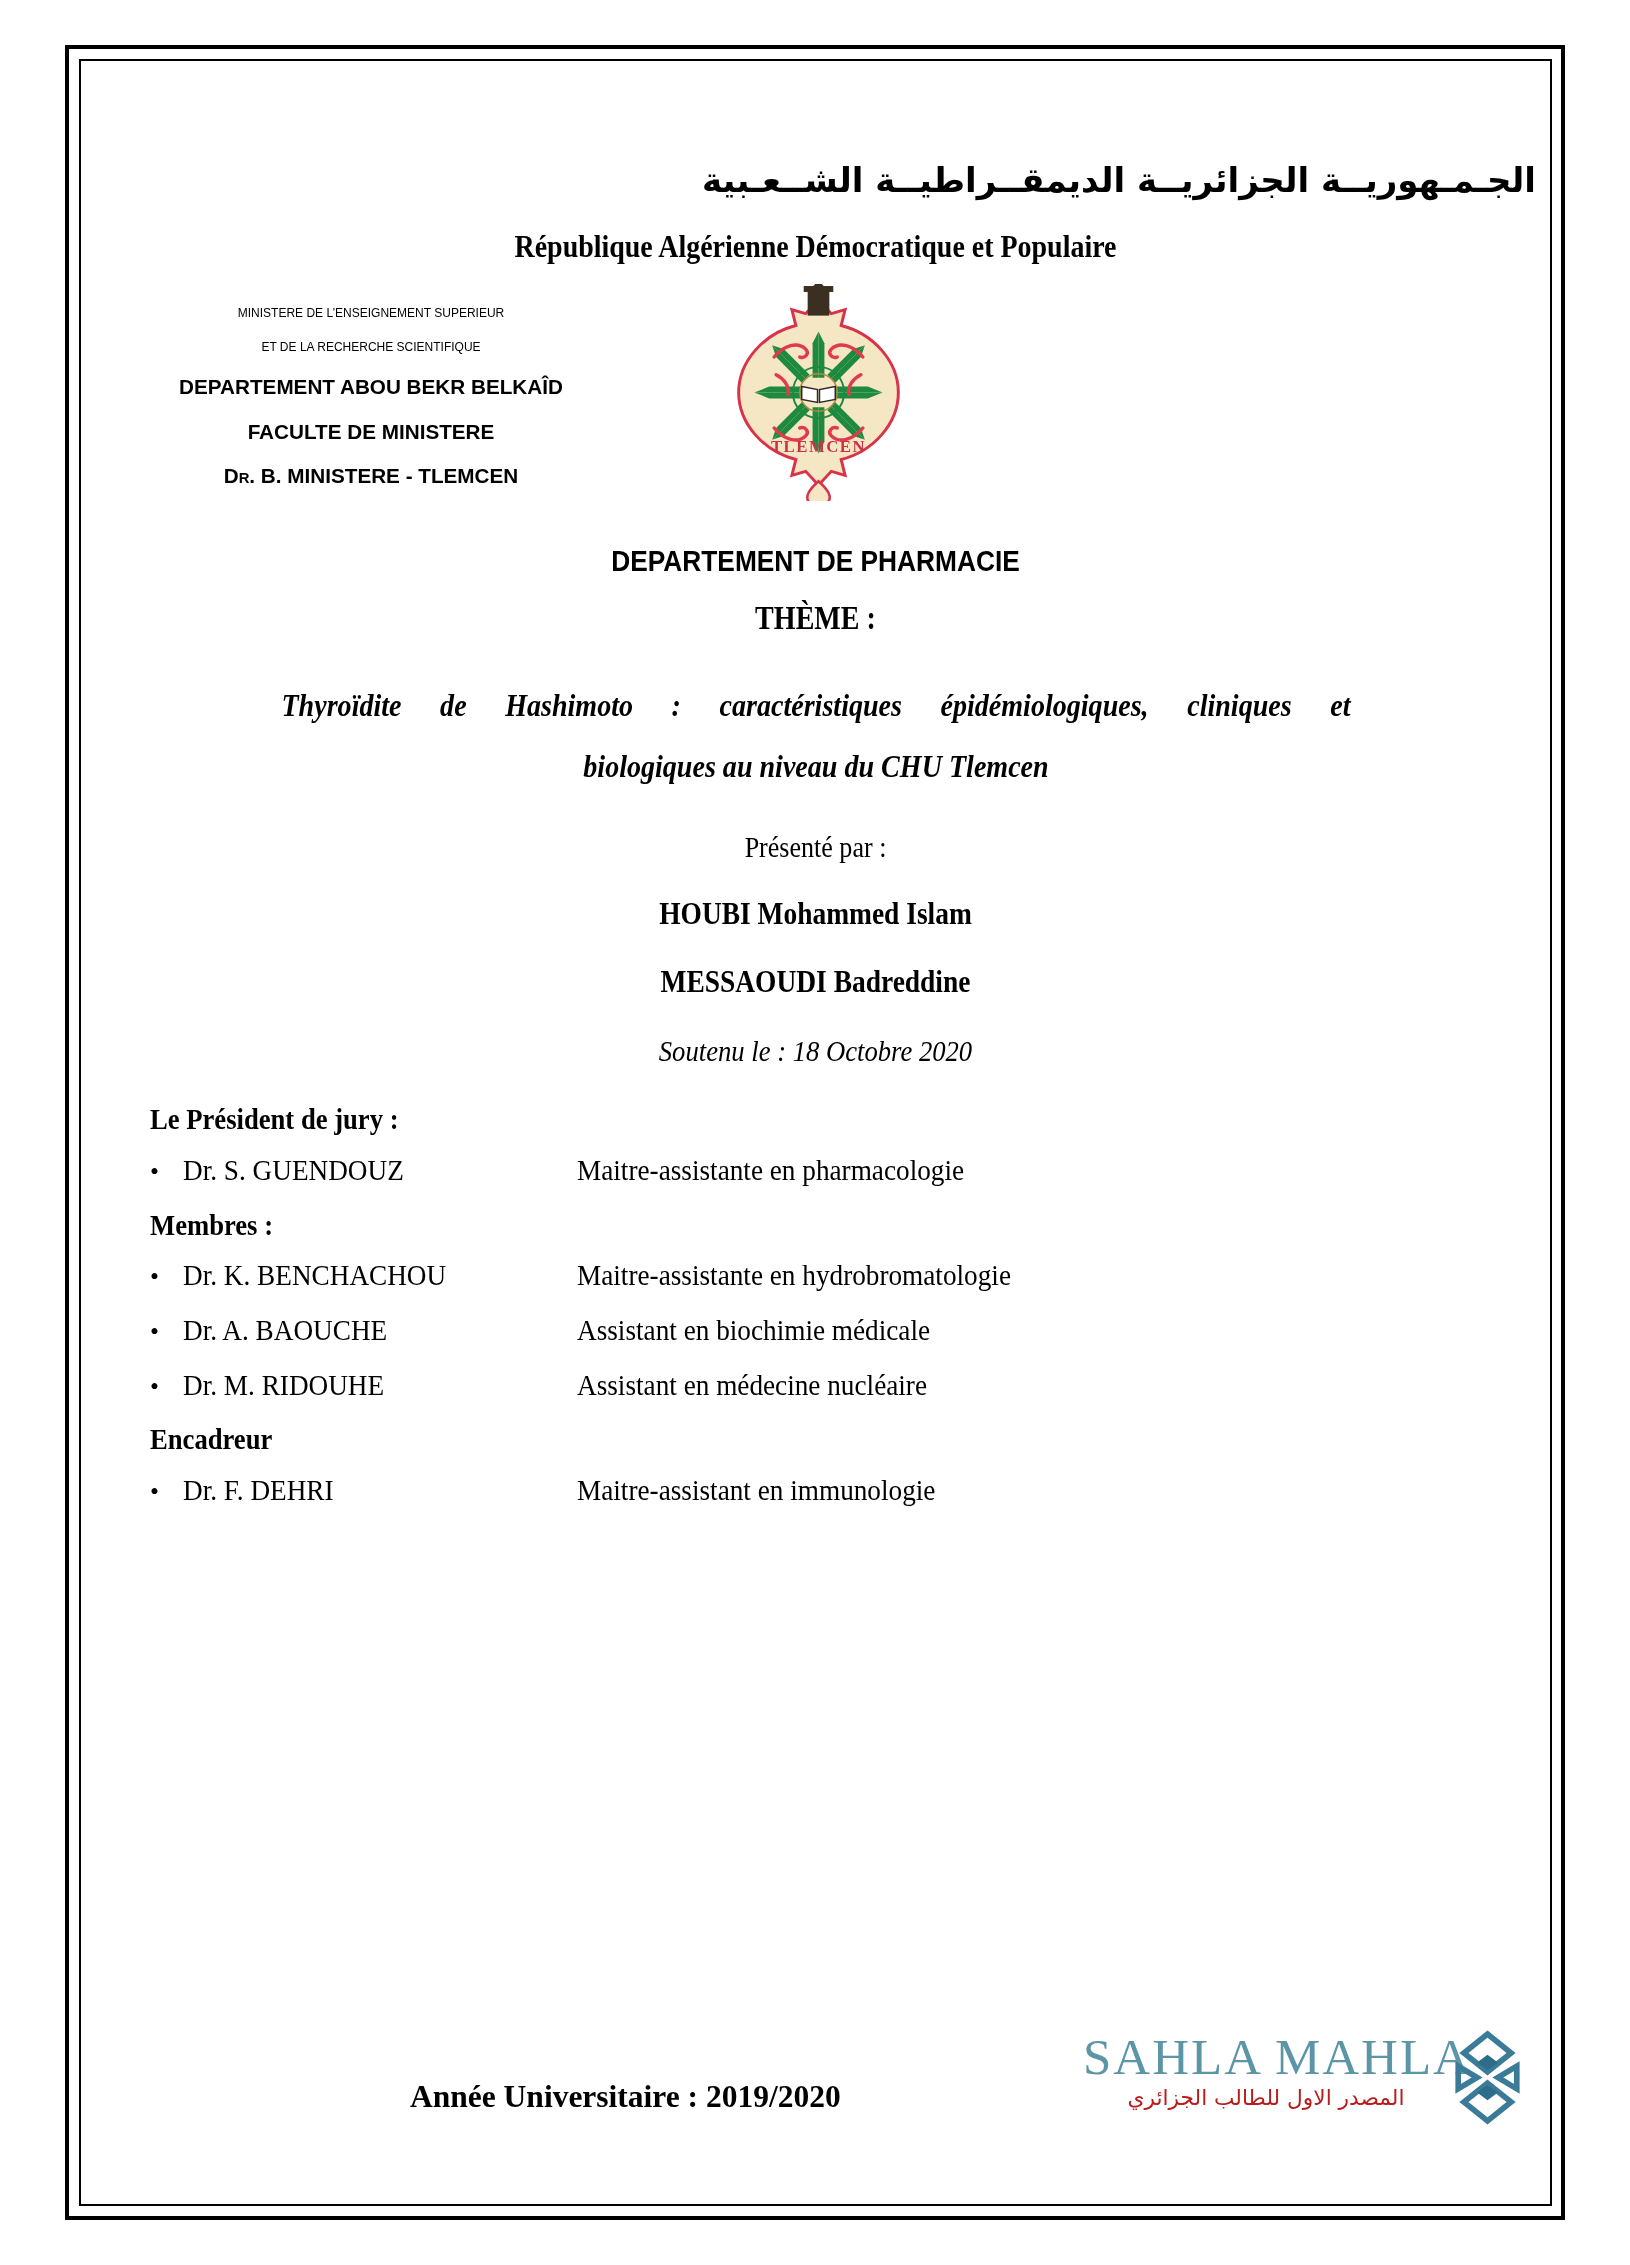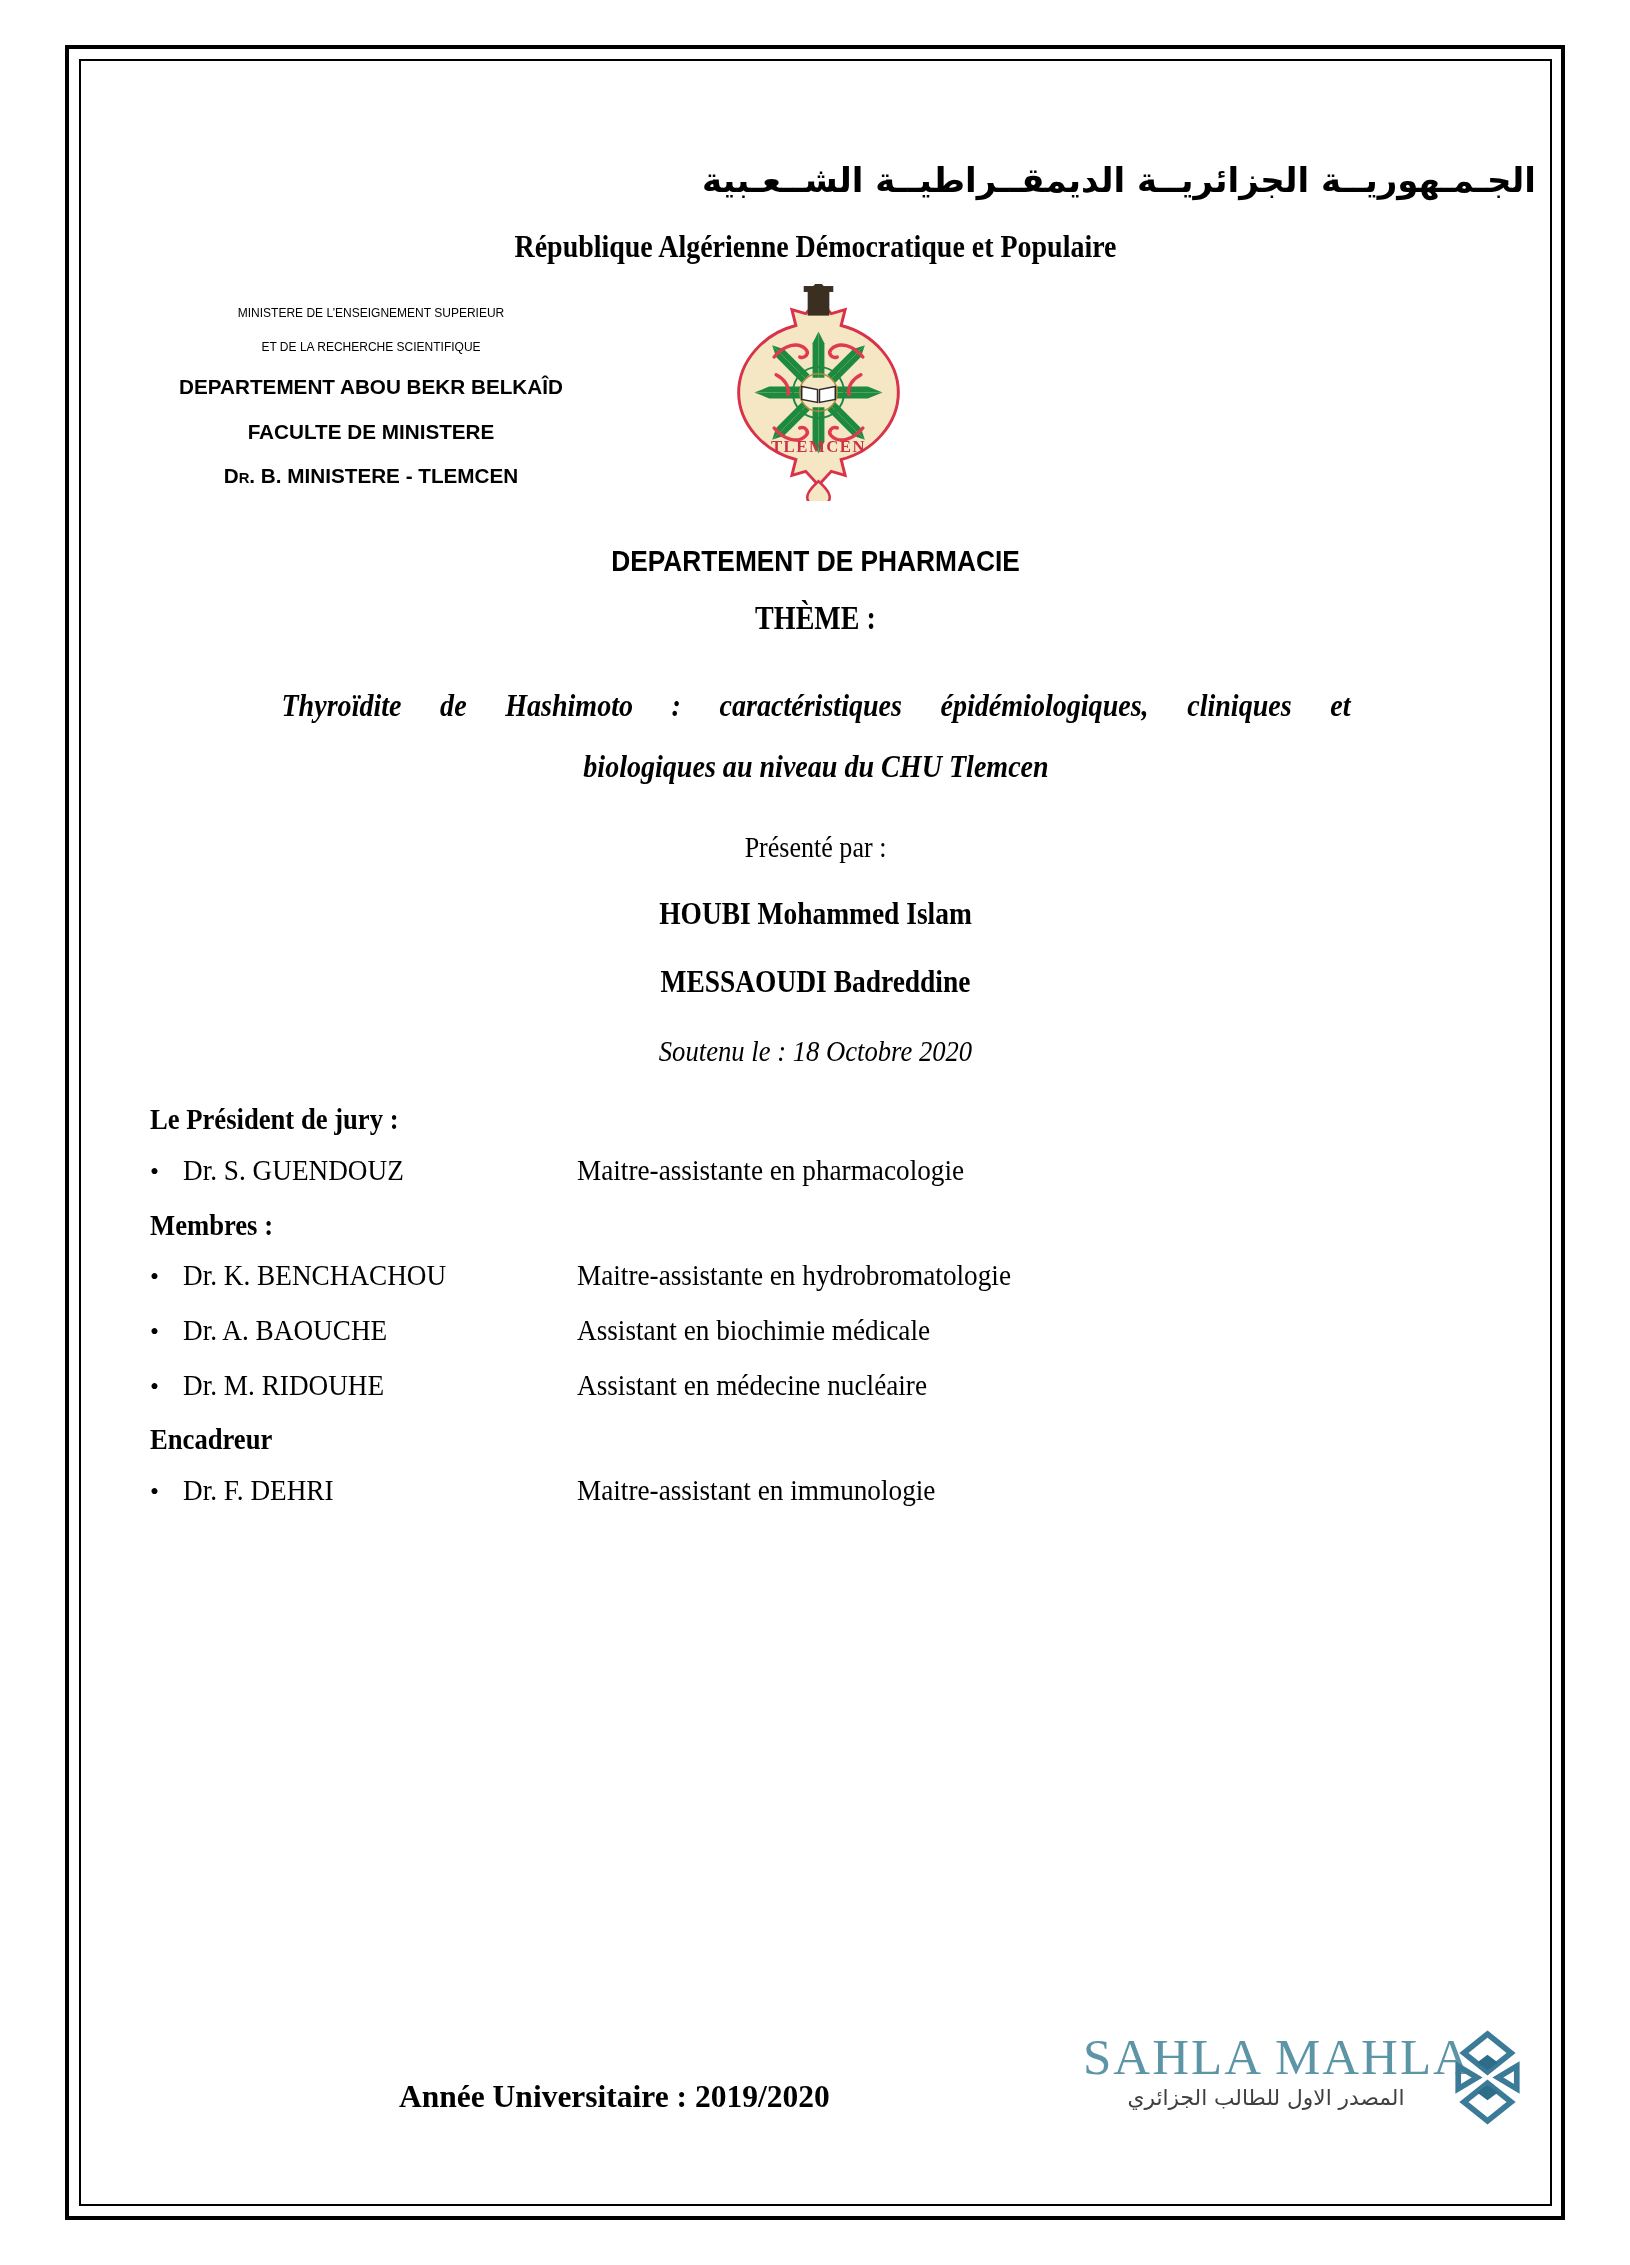--- a/index.html
+++ b/index.html
@@ -246,21 +246,21 @@
   
   .footer {
     position: absolute;
     left: 0;
     right: 0;
     bottom: 35px;
     height: 128px;
   }
   .acad-year {
     position: absolute;
-    left: 304px;
+    left: 315px;
     bottom: 41px;
     font-family: "Liberation Serif", serif;
     font-weight: bold;
     font-size: 31.5px;
     color: #000;
     white-space: nowrap;
   }
   .watermark {
     position: absolute;
     right: 0px;
@@ -279,21 +279,21 @@
     font-family: "Liberation Serif", serif;
     font-size: 51px;
     color: #5c95a6;
     letter-spacing: 2px;
     line-height: 1;
     white-space: nowrap;
   }
   .wm-sub {
     font-family: "DejaVu Sans", sans-serif;
     font-size: 21.7px;
-    color: #404040;
+    color: #b91c1c;
     direction: rtl;
     margin-top: 2px;
     white-space: nowrap;
   }
   .wm-mark {
     position: absolute;
     right: 5.9px;
     top: 3.9px;
     width: 85px;
     height: 99px;

